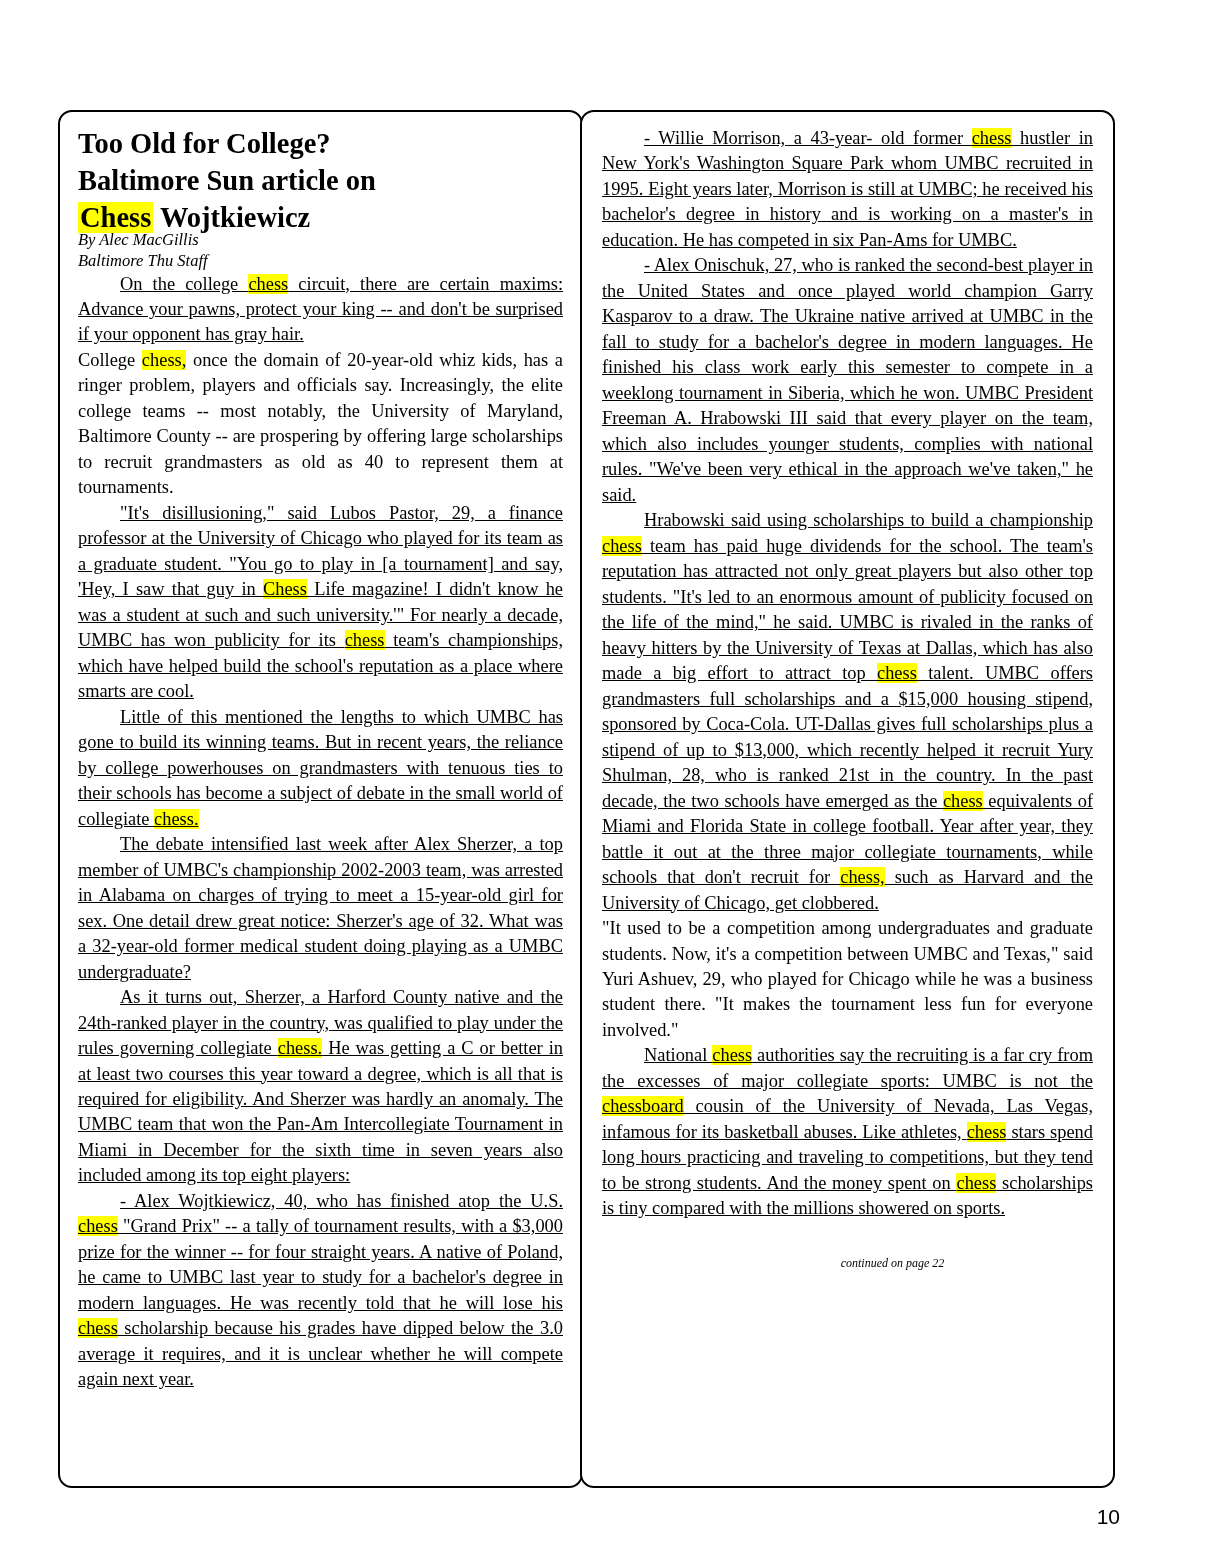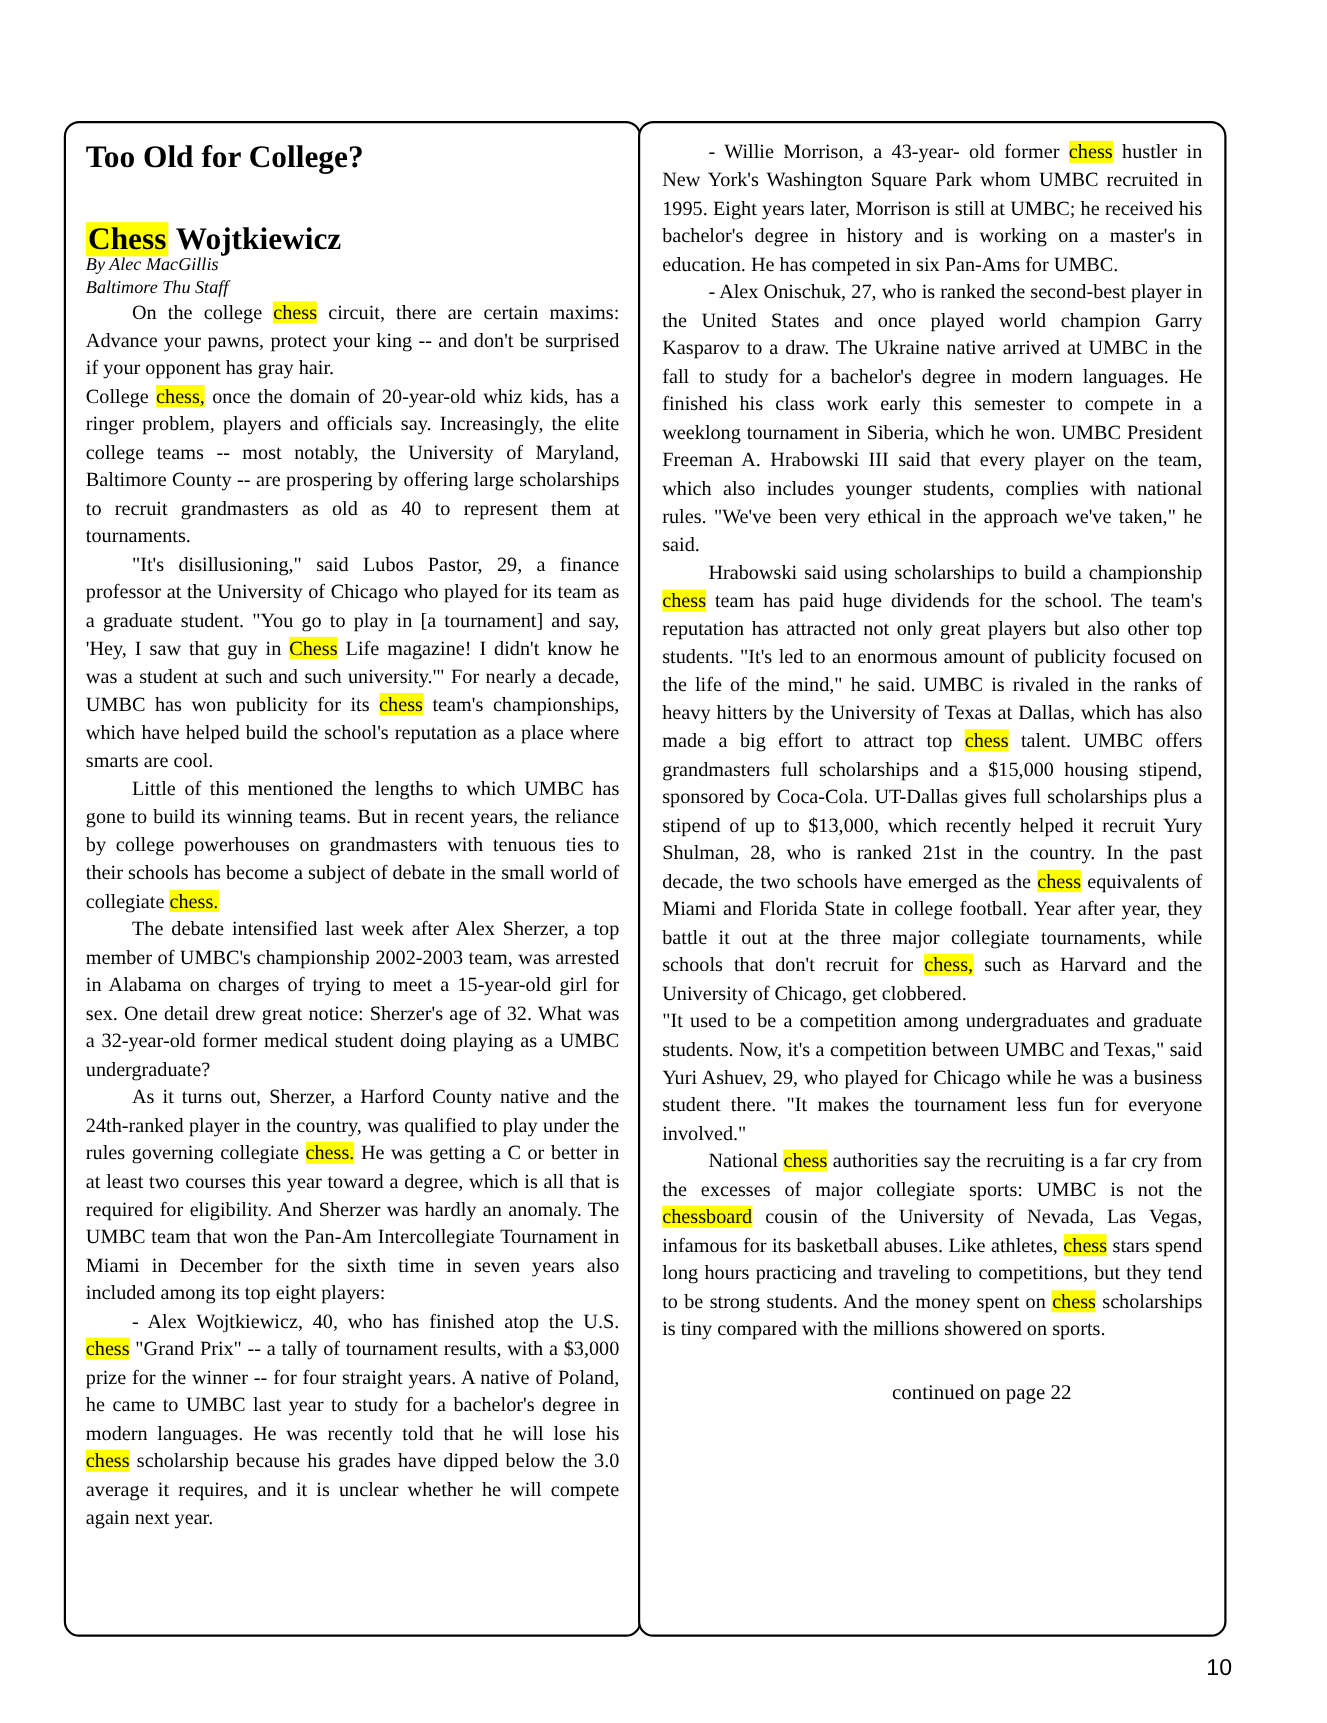--- a/index.html
+++ b/index.html
@@ -63,47 +63,49 @@
   p.body {
     margin: 0;
     font-size: 18.4px;
     line-height: 1.385;
     text-align: justify;
     text-justify: inter-word;
     hyphens: none;
   }
   p.indent {
     text-indent: 42px;
+    text-decoration: underline;
   }
   .hl {
     background: #ffff00;
   }
   .continued {
     margin-top: 34px;
     text-align: center;
-    font-size: 19px;
+    font-style: italic;
+    font-size: 12px;
     padding-left: 90px;
   }
   .pagenum {
     position: absolute;
     right: 86px;
     top: 1505px;
     font-size: 21px;
     font-family: Liberation Sans, sans-serif;
   }
 </style>
 </head>
 <body>
 
 <div class="page">
 
   <div class="column" id="left-col">
     <h1 class="headline">
       <span>Too Old for College?</span><br>
-      <br>
+      <span>Baltimore Sun article on</span><br>
       <span class="hl">Chess</span><span> Wojtkiewicz</span>
     </h1>
     <div class="byline">
       <div>By Alec MacGillis</div>
       <div>Baltimore Thu Staff</div>
     </div>
     <div id="left-body">
         <p class="body indent"><span>On the college </span><span class="hl">chess</span><span> circuit, there are certain maxims: Advance your pawns, protect your king -- and don't be surprised if your opponent has gray hair.</span></p>
         <p class="body"><span>College </span><span class="hl">chess,</span><span> once the domain of 20-year-old whiz kids, has a ringer problem, players and officials say. Increasingly, the elite college teams -- most notably, the University of Maryland, Baltimore County -- are prospering by offering large scholarships to recruit grandmasters as old as 40 to represent them at tournaments.</span></p>
         <p class="body indent"><span>"It's disillusioning," said Lubos Pastor, 29, a finance professor at the University of Chicago who played for its team as a graduate student. "You go to play in [a tournament] and say, 'Hey, I saw that guy in </span><span class="hl">Chess</span><span> Life magazine! I didn't know he was a student at such and such university.'" For nearly a decade, UMBC has won publicity for its </span><span class="hl">chess</span><span> team's championships, which have helped build the school's reputation as a place where smarts are cool.</span></p>

